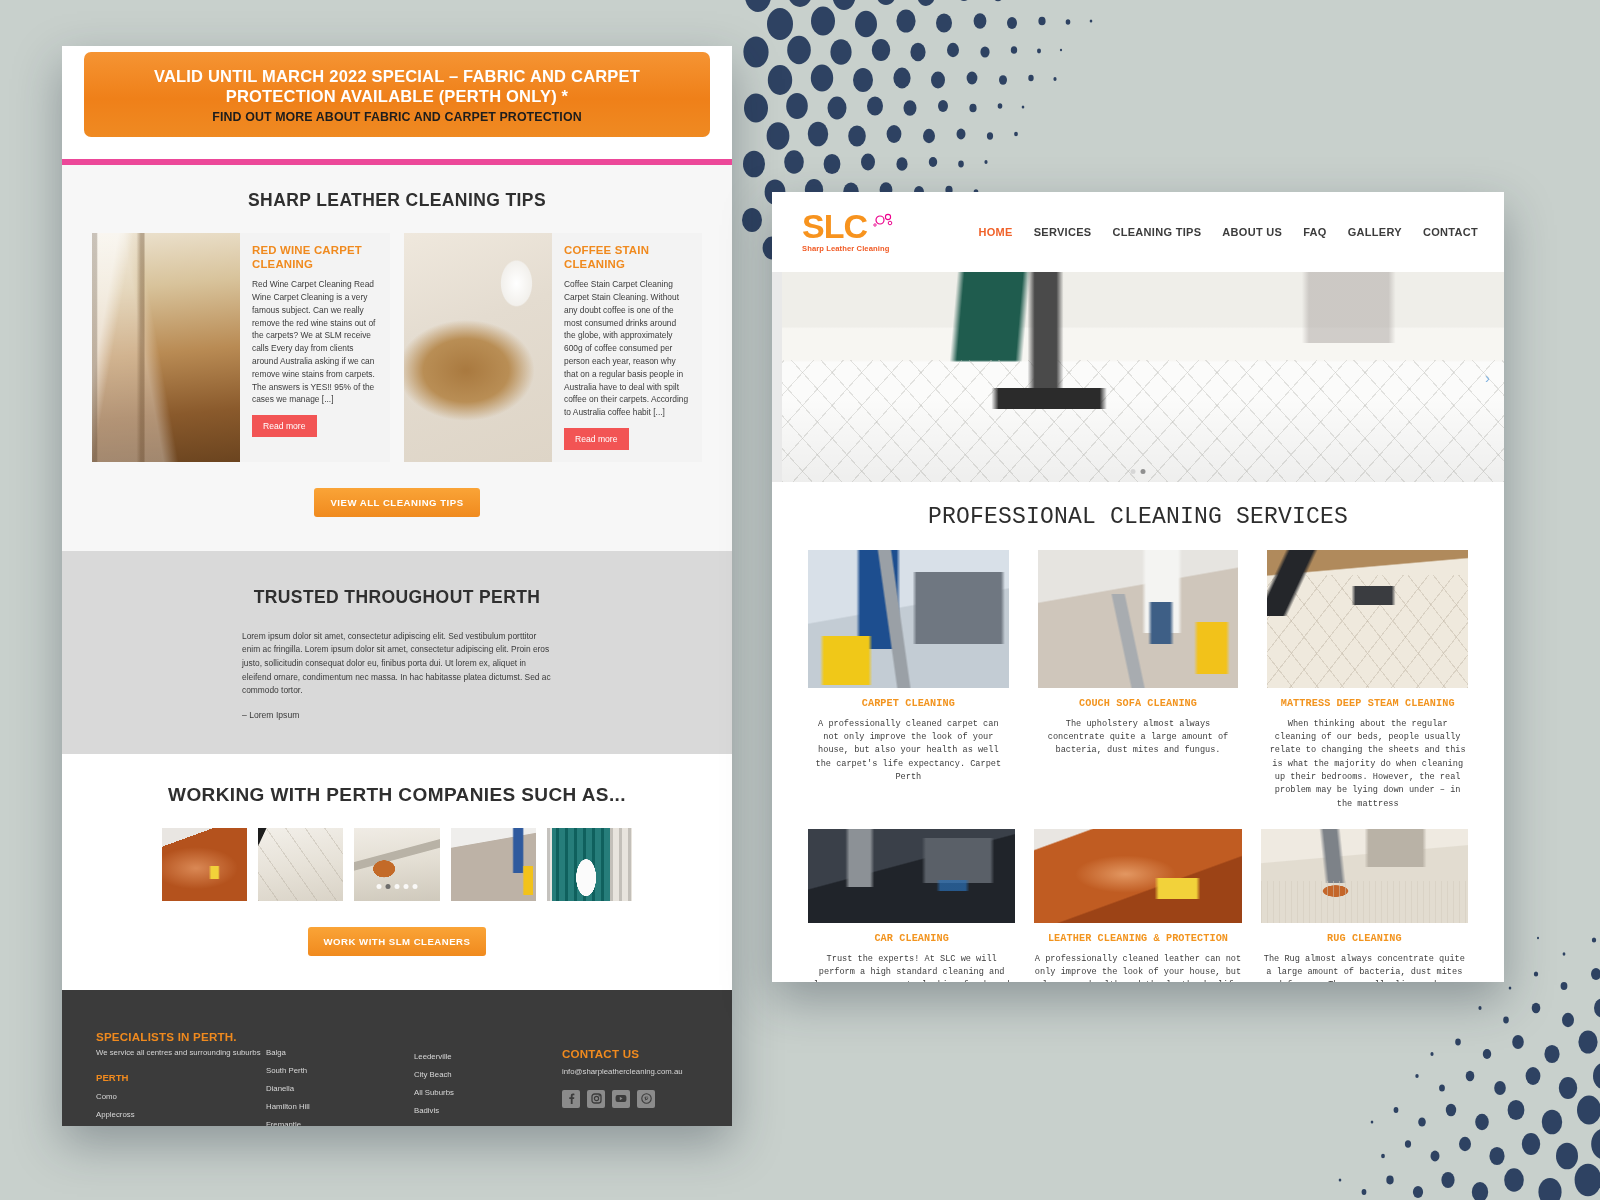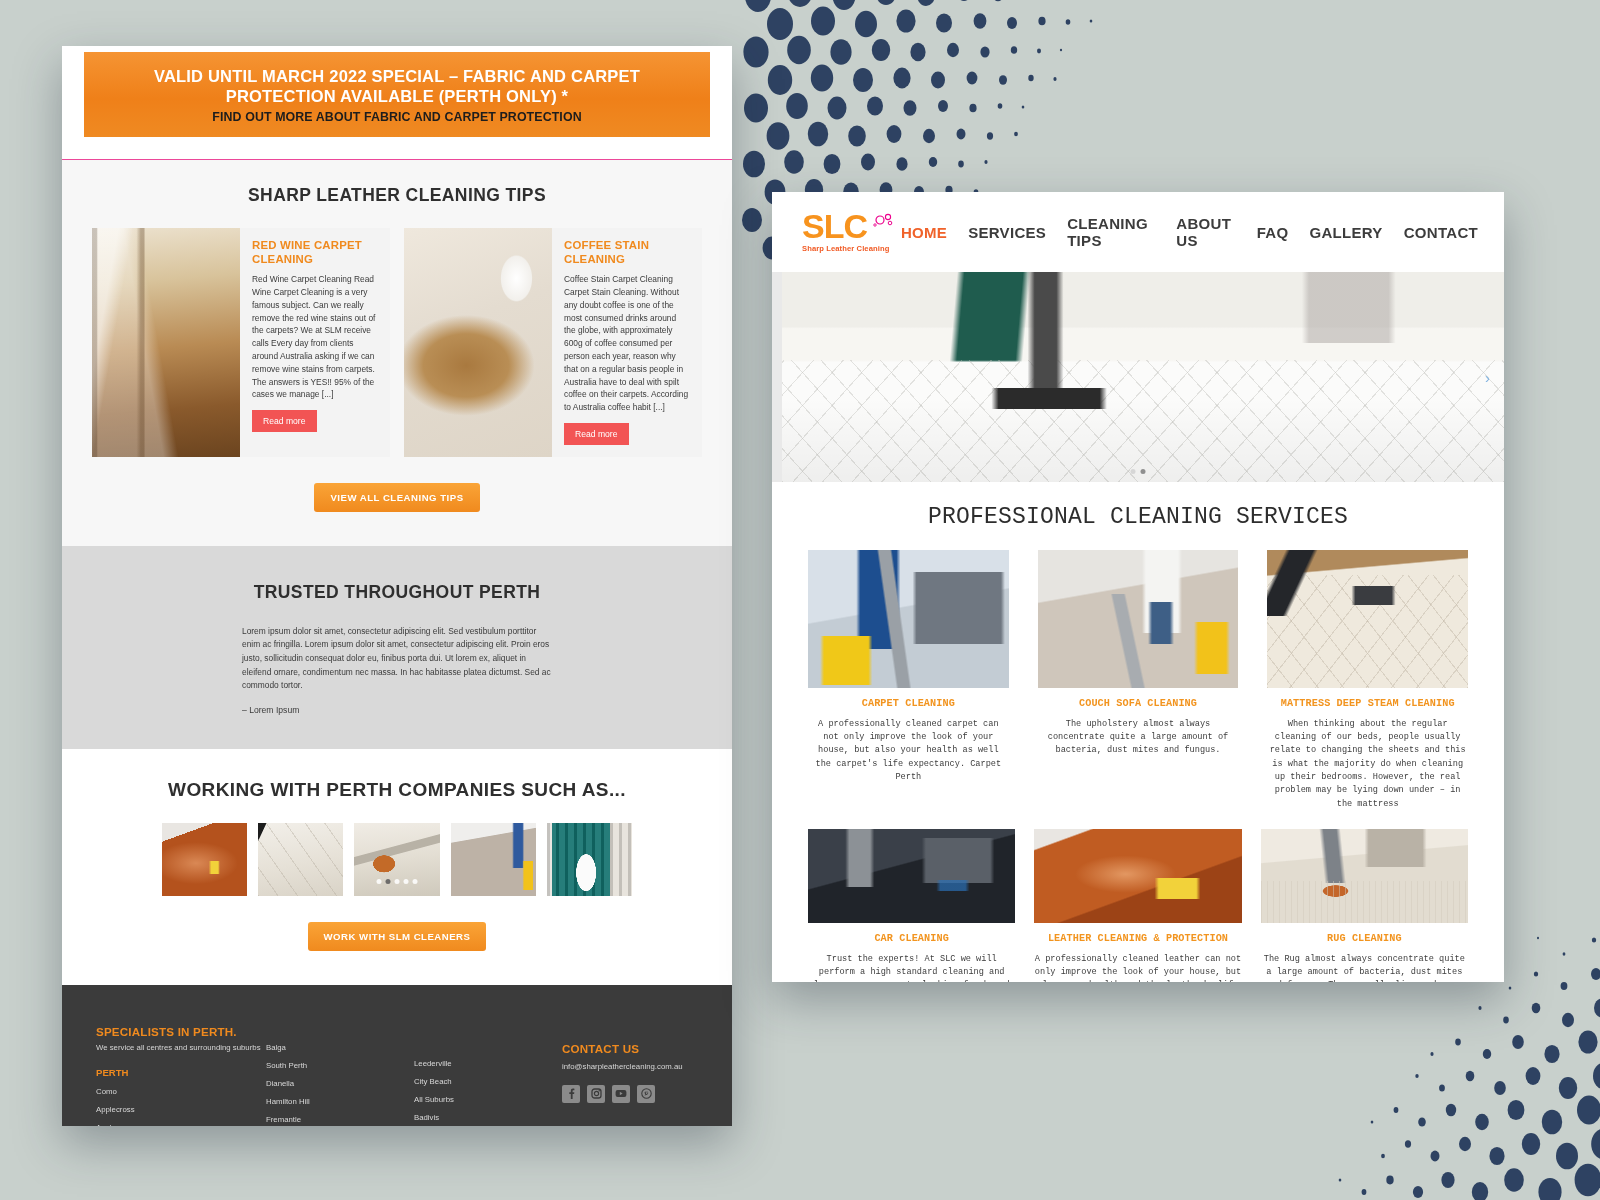--- a/index.html
+++ b/index.html
@@ -24,31 +24,32 @@
   }
 
   
   #win-back { left: 62px; top: 46px; width: 670px; height: 1080px; }
 
   .promo-banner {
     margin: 6px 22px 0 22px;
     background: linear-gradient(180deg,#f59433 0%,#ef8019 55%,#ef8a22 100%);
     padding: 14px 30px 13px 30px;
     text-align: center;
+    border-radius: 7px;
   }
   .promo-line1 {
     color: #fff; font-weight: 700; font-size: 16.5px; letter-spacing: .2px;
     line-height: 1.24;
   }
   .promo-line2 {
     color: #1d1d1d; font-weight: 700; font-size: 12.4px; margin-top: 3px;
     letter-spacing: .1px;
   }
 
-  .tips-section { background: #f7f7f7; padding: 25px 0 34px 0; margin-top: 22px; border-top: 1px solid #ec4899; }
+  .tips-section { background: #f7f7f7; padding: 25px 0 34px 0; margin-top: 22px; border-top: 6px solid #ec4899; }
   .sec-title {
     text-align:center; color:#2f2f2f; font-size: 17.5px; font-weight: 700;
     letter-spacing:.4px; margin-bottom: 22px;
   }
   .tips-row { display:flex; gap: 14px; padding: 0 30px; }
   .tip-card { flex:1; display:flex; background:#f3f3f3; min-height: 198px; }
   .tip-thumb { width: 148px; flex: none; position: relative; overflow:hidden; }
   .tip-body { padding: 10px 12px 12px 12px; flex:1; }
   .tip-title { color:#f08a1e; font-weight:700; font-size:11.4px; line-height:1.25; letter-spacing:.2px; text-transform:uppercase;}
   .tip-text { color:#3b3b3b; font-size:8.4px; line-height:1.52; margin-top:7px; }
@@ -95,21 +96,21 @@
 
   
   #win-front { left: 772px; top: 192px; width: 732px; height: 790px; }
 
   .site-header { height: 80px; background:#fff; display:flex; align-items:center; padding: 0 26px 0 30px; }
   .logo { width: 108px; }
   .logo-mark { font-size: 34px; font-weight: 800; color:#f7931e; letter-spacing:-1px; line-height:.9; position:relative; display:inline-block; }
   .logo-bubbles { position:absolute; right:-3px; top:4px; }
   .logo-sub { color:#f15a24; font-size:7.6px; font-weight:700; letter-spacing:.1px; margin-top:2px; }
   .nav { margin-left:auto; display:flex; gap:21px; align-items:center; }
-  .nav a { font-size:15px; color:#3c3c3c; text-decoration:none; letter-spacing:.3px; font-weight:600; cursor:pointer; }
+  .nav a { font-size:11px; color:#3c3c3c; text-decoration:none; letter-spacing:.3px; font-weight:600; cursor:pointer; }
   .nav a.active { color:#f0622a; }
 
   .hero { position:relative; height: 210px; background:#e9e9e9; padding-left:10px; }
   .hero-img { position:absolute; left:10px; right:0; top:0; bottom:0; overflow:hidden; }
   .hero-arrow { position:absolute; right:14px; top:50%; transform:translateY(-50%); color:#7fb2e0; font-size:15px; cursor:pointer; }
   .hero-dots { position:absolute; bottom:8px; left:50%; transform:translateX(-50%); display:flex; gap:5px; }
   .hero-dots i { width:5px;height:5px;border-radius:50%;background:#d6d6d6;display:block; }
   .hero-dots i.on { background:#8f8f8f; }
 
   .services { background:#fff; padding: 22px 36px 0 36px; font-family: Liberation Mono, monospace; }
@@ -391,21 +392,21 @@
 
       <div class="fcol2">
         <div class="f-item" style="margin-top:0">Balga</div>
         <div class="f-item">South Perth</div>
         <div class="f-item">Dianella</div>
         <div class="f-item">Hamilton Hill</div>
         <div class="f-item">Fremantle</div>
       </div>
 
       <div class="fcol3">
-        <div class="f-item" style="margin-top:16px">Leederville</div>
+        <div class="f-item" style="margin-top:4px">Leederville</div>
         <div class="f-item">City Beach</div>
         <div class="f-item">All Suburbs</div>
         <div class="f-item">Badivis</div>
       </div>
 
       <div class="fcol4">
         <div class="f-head">CONTACT US</div>
         <div class="f-mail">info@sharpleathercleaning.com.au</div>
         <div class="socials">
           <div class="soc">

